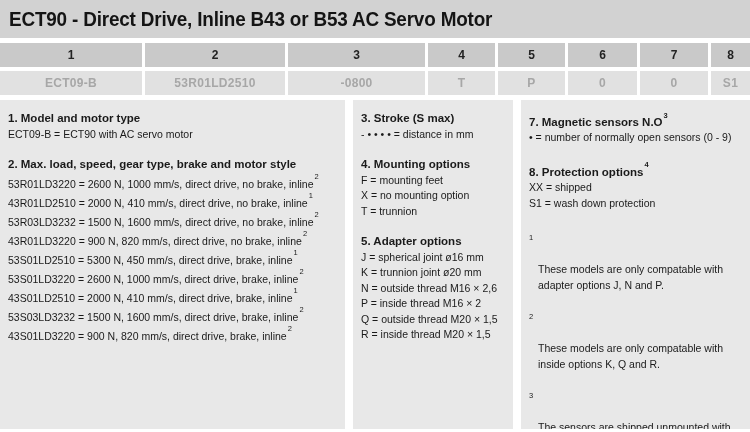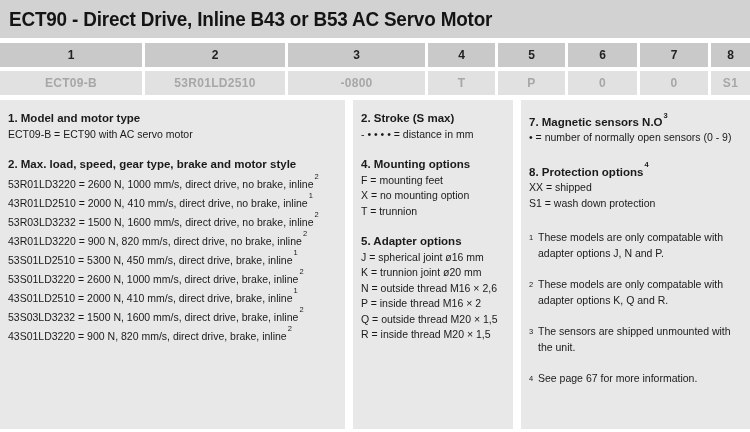--- a/index.html
+++ b/index.html
@@ -25,21 +25,21 @@
   .body-grid{display:grid;grid-template-columns:345px 160px 229px;column-gap:8px;
     margin-top:5px;height:329px;}
   .col{background:#e8e8e8;padding:11px 4px 0 8px;box-sizing:border-box;overflow:hidden;}
   .sec{margin:0 0 15px 0;}
   .sec-heading{font-size:11.5px;font-weight:bold;line-height:15.5px;white-space:nowrap;}
   .line{font-size:10.5px;line-height:15.5px;white-space:nowrap;}
   sup.s{font-size:7.5px;position:relative;top:-3.5px;margin-left:1px;font-weight:inherit;}
   .footnotes{margin-top:19px;}
   .footnote{display:flex;margin-bottom:16px;font-size:10.5px;line-height:15.5px;}
   .fsup{flex:0 0 9px;font-size:7.5px;position:relative;top:-2px;padding-top:2px;}
-  .ftext{white-space:normal;}
+  .ftext{white-space:normal;margin-top:32px;}
 </style>
 </head>
 <body>
 
 <div class="page">
 
   <div class="title-bar">
     <div class="title">ECT90 - Direct Drive, Inline B43 or B53 AC Servo Motor</div>
   </div>
 
@@ -81,21 +81,21 @@
         <div class="line"><span>53S01LD2510 = 5300 N, 450 mm/s, direct drive, brake, inline</span><sup class="s">1</sup></div>
         <div class="line"><span>53S01LD3220 = 2600 N, 1000 mm/s, direct drive, brake, inline</span><sup class="s">2</sup></div>
         <div class="line"><span>43S01LD2510 = 2000 N, 410 mm/s, direct drive, brake, inline</span><sup class="s">1</sup></div>
         <div class="line"><span>53S03LD3232 = 1500 N, 1600 mm/s, direct drive, brake, inline</span><sup class="s">2</sup></div>
         <div class="line"><span>43S01LD3220 = 900 N, 820 mm/s, direct drive, brake, inline</span><sup class="s">2</sup></div>
       </div>
     </div>
 
     <div class="col">
       <div class="sec">
-        <div class="sec-heading">2. Stroke (S max)</div>
+        <div class="sec-heading">3. Stroke (S max)</div>
         <div class="line"><span>- • • • • = distance in mm</span></div>
       </div>
       <div class="sec">
         <div class="sec-heading">4. Mounting options</div>
         <div class="line"><span>F = mounting feet</span></div>
         <div class="line"><span>X = no mounting option</span></div>
         <div class="line"><span>T = trunnion</span></div>
       </div>
       <div class="sec">
         <div class="sec-heading">5. Adapter options</div>
@@ -118,21 +118,21 @@
         <div class="line"><span>XX = shipped</span></div>
         <div class="line"><span>S1 = wash down protection</span></div>
       </div>
       <div class="footnotes">
         <div class="footnote">
             <span class="fsup">1</span>
             <span class="ftext">These models are only compatable with adapter options J, N and P.</span>
           </div>
         <div class="footnote">
             <span class="fsup">2</span>
-            <span class="ftext">These models are only compatable with adapter options K, Q and R.</span>
+            <span class="ftext">These models are only compatable with inside options K, Q and R.</span>
           </div>
         <div class="footnote">
             <span class="fsup">3</span>
             <span class="ftext">The sensors are shipped unmounted with the unit.</span>
           </div>
         <div class="footnote">
             <span class="fsup">4</span>
             <span class="ftext">See page 67 for more information.</span>
           </div>
       </div>

